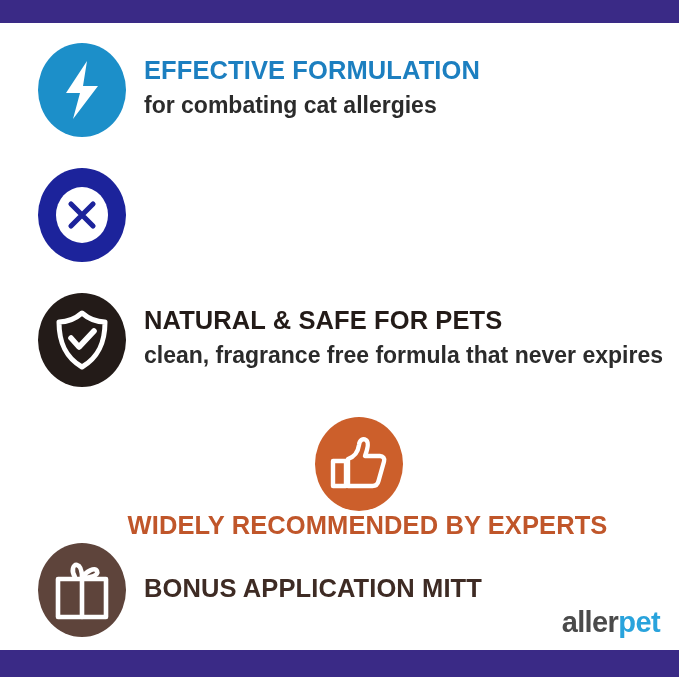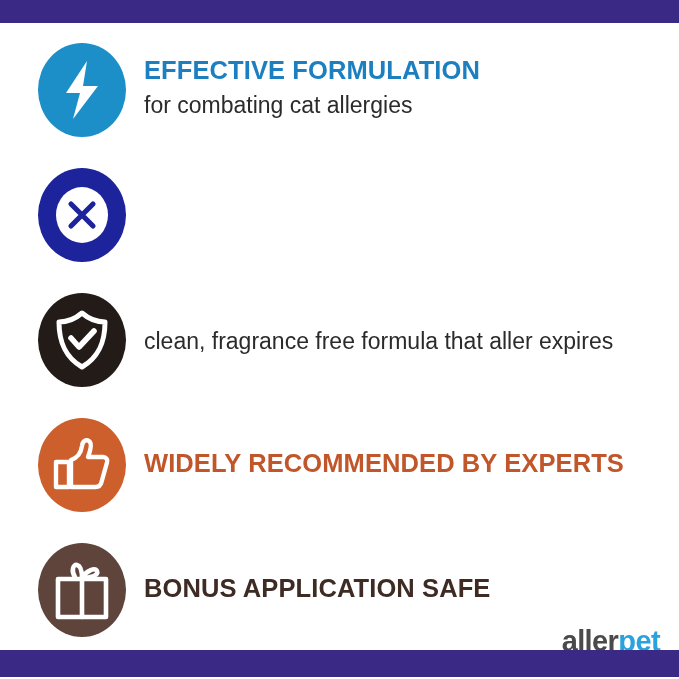--- a/index.html
+++ b/index.html
@@ -33,21 +33,21 @@
     position:absolute;
     left:38px;
     width:641px;
     height:96px;
     display:flex;
     align-items:center;
   }
   .row-0 { top:19px; }
   .row-1 { top:144px; }
   .row-2 { top:269px; }
-  .row-3 { top:394px; }
+  .row-3 { top:394px;flex-direction:column; }
   .row-4 { top:519px; }
 
   .icon-badge {
     flex:0 0 auto;
     width:88px; height:94px;
     border-radius:50%;
     display:flex;
     align-items:center;
     justify-content:center;
   }
@@ -60,37 +60,37 @@
   }
   .feature-title {
     font-size:25.5px;
     font-weight:700;
     letter-spacing:0.1px;
     line-height:1.12;
     white-space:nowrap;
   }
   .feature-sub {
     font-size:23px;
-    font-weight:400;
+    font-weight:700;
     color:#2b2b2b;
     line-height:1.2;
     margin-top:8px;
     white-space:nowrap;
   }
 
   .t-blue   { color:#1C7FC0; }
   .t-navy   { color:#1C239B; }
   .t-black  { color:#231B18; }
   .t-orange { color:#C0562A; }
   .t-brown  { color:#3E2B24; }
 
   .logo {
     position:absolute;
     right:19px;
-    top:627px;
+    top:608px;
     font-size:29px;
     font-weight:700;
     letter-spacing:-0.6px;
     line-height:1;
   }
   .logo .aller { color:#4A4A4A; }
   .logo .pet   { color:#29A3DC; }
 </style>
 </head>
 <body>
@@ -123,21 +123,22 @@
     </div>
 
     <div class="feature-row row-2">
       <div class="icon-badge" style="background:#231B18;">
         <svg width="56" height="62" viewBox="0 0 56 62" aria-hidden="true">
           <path d="M28 4 C20 11 11 13 5 13 C5 33 11 48 28 58 C45 48 51 33 51 13 C45 13 36 11 28 4 Z" fill="none" stroke="#ffffff" stroke-width="5" stroke-linejoin="round"></path>
           <path d="M17 29 L25 38 L40 22" fill="none" stroke="#ffffff" stroke-width="5.6" stroke-linecap="round" stroke-linejoin="round"></path>
         </svg>
       </div>
       <div class="feature-text">
-        <div class="feature-sub">clean, fragrance free formula that aller expires</div>
+        <div class="feature-title t-black">NATURAL &amp; SAFE FOR PETS</div>
+        <div class="feature-sub">clean, fragrance free formula that never expires</div>
       </div>
     </div>
 
     <div class="feature-row row-3">
       <div class="icon-badge" style="background:#CC5F2B;">
         <svg width="58" height="58" viewBox="0 0 58 58" aria-hidden="true">
           <g fill="none" stroke="#ffffff" stroke-width="4.4" stroke-linejoin="round" stroke-linecap="round">
             <path d="M18 24 C24 22 28 17 29 10 C29.5 5 33 3 36 5 C39 7 38 13 35 21 L50 21 C53 21 55 23.5 54 26.5 L48.5 46 C47.8 49 45.5 51 42.5 51 L18 51 Z"></path>
             <rect x="3" y="26" width="13" height="25"></rect>
           </g>
@@ -153,21 +154,21 @@
         <svg width="58" height="62" viewBox="0 0 58 62" aria-hidden="true">
           <g fill="none" stroke="#ffffff" stroke-width="4.6" stroke-linejoin="round" stroke-linecap="round">
             <path d="M22 18 C18 12 20 5 24 6 C28 7 29 13 29 19"></path>
             <path d="M29 19 C33 12 42 8 44 12 C46 16 38 19 29 19"></path>
             <rect x="5" y="20" width="48" height="38"></rect>
             <line x1="29" y1="20" x2="29" y2="58"></line>
           </g>
         </svg>
       </div>
       <div class="feature-text">
-        <div class="feature-title t-brown">BONUS APPLICATION SAFE</div>
+        <div class="feature-title t-brown">BONUS APPLICATION MITT</div>
       </div>
     </div>
 
   </div>
 
   <div class="logo">
     <span class="aller">aller</span><span class="pet">pet</span>
   </div>
 
   <div class="bar-bottom"></div>

